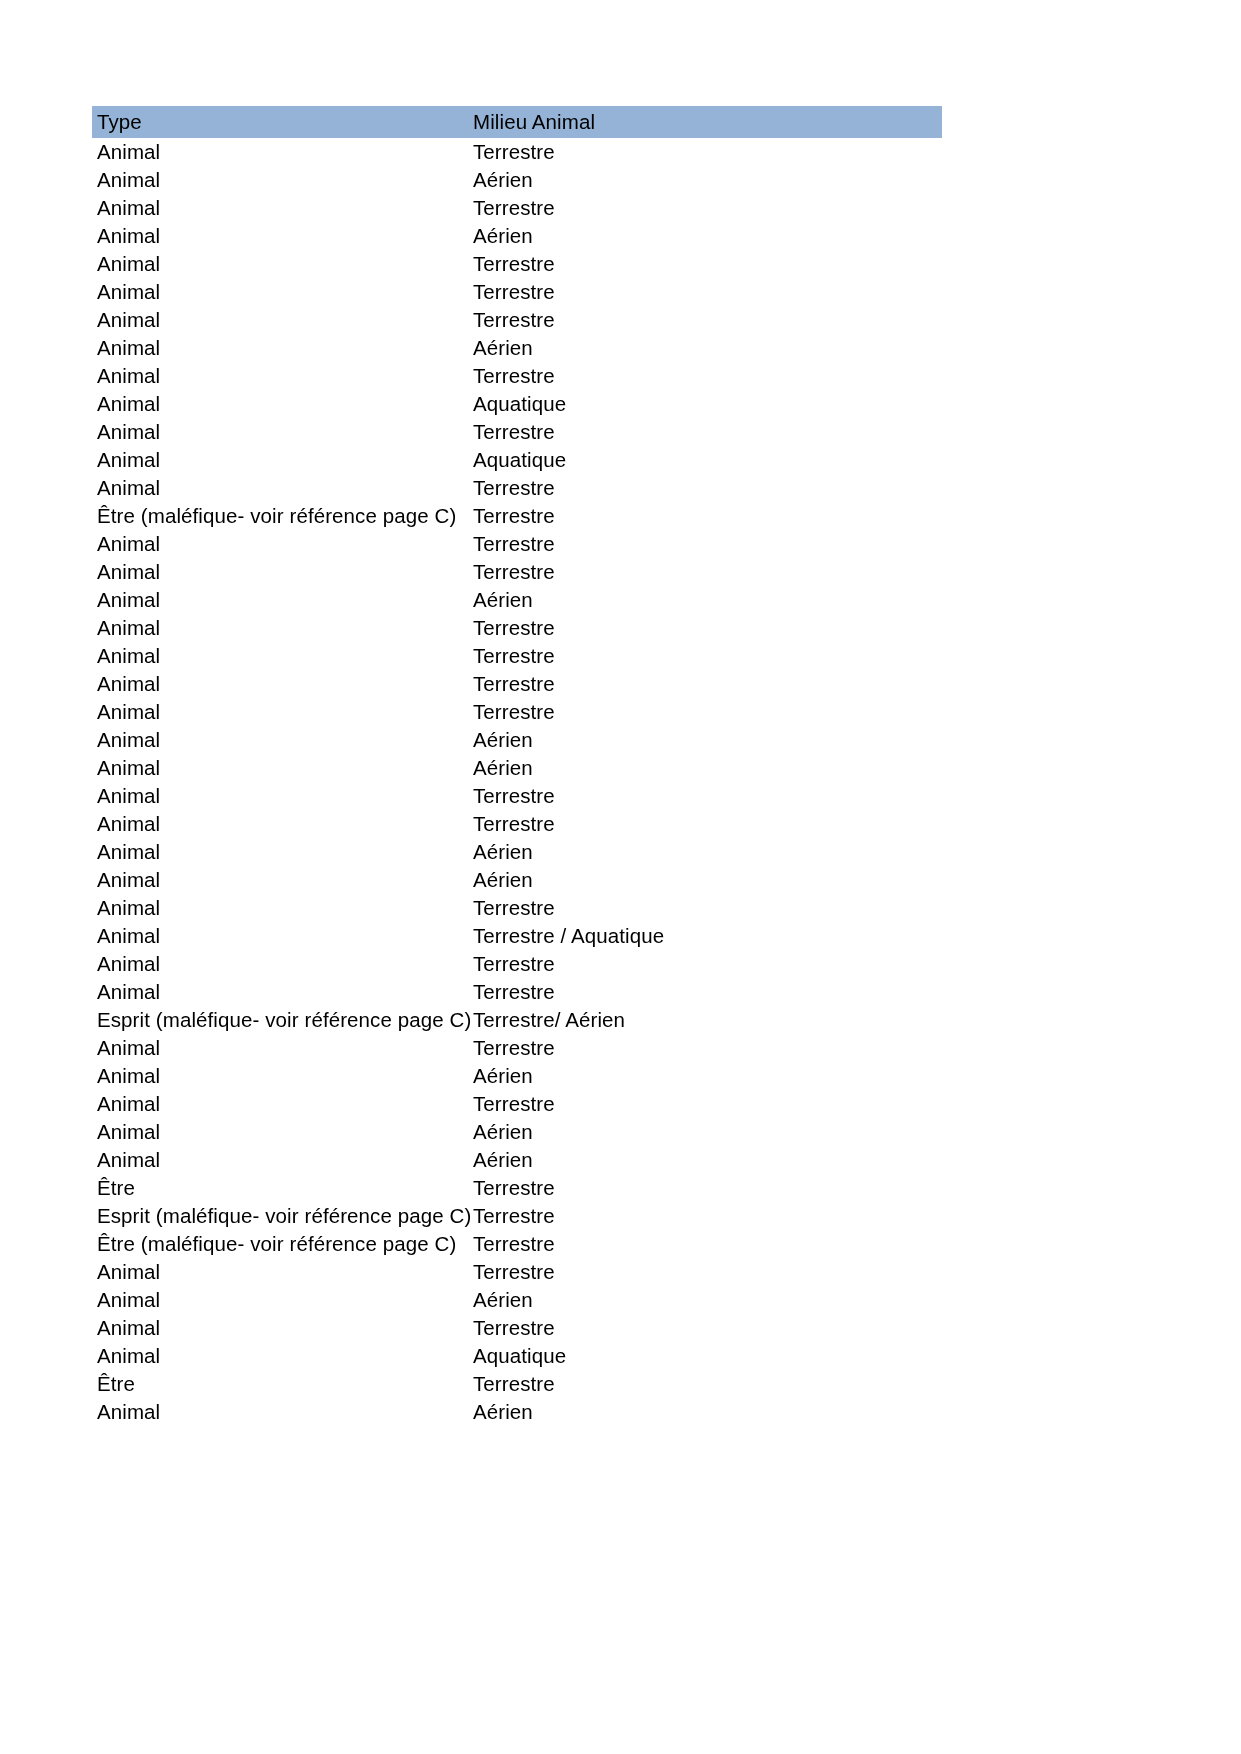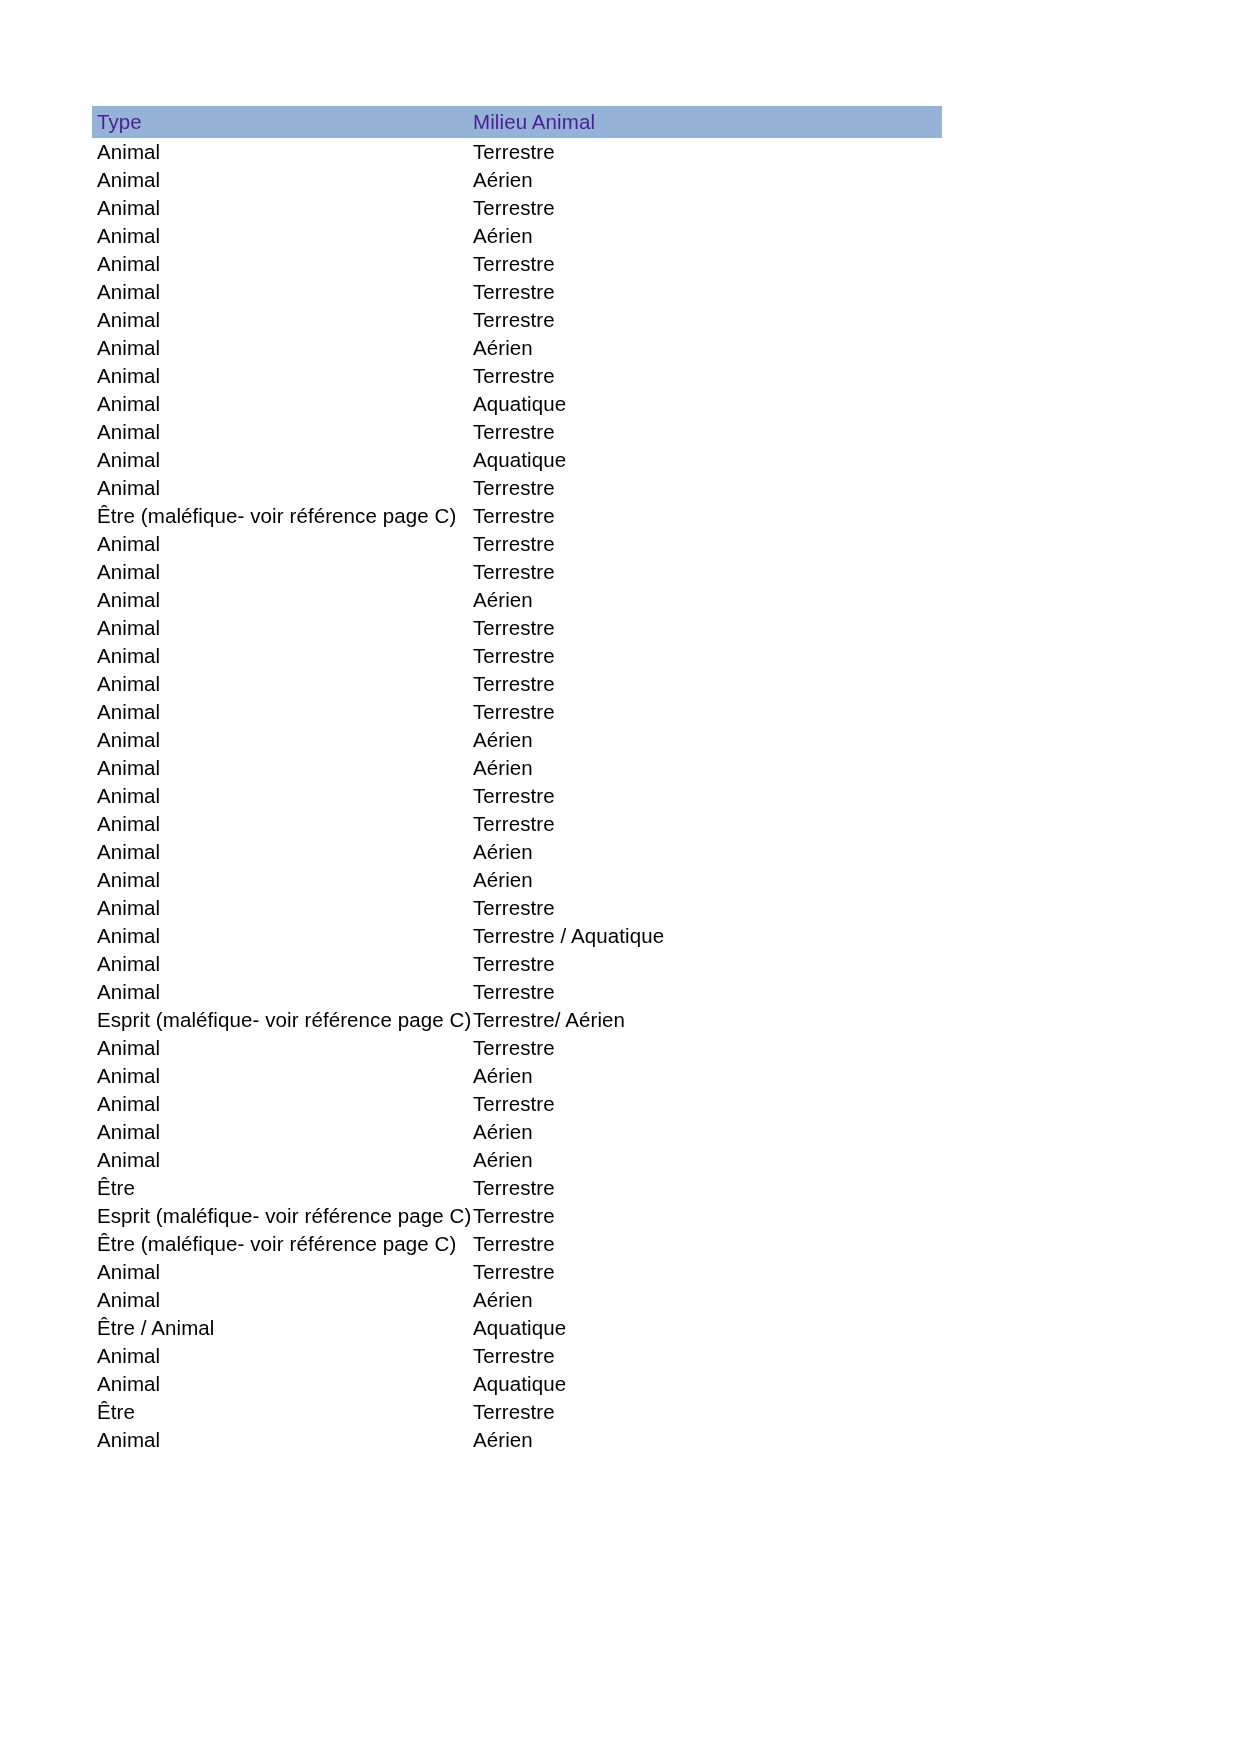--- a/index.html
+++ b/index.html
@@ -35,21 +35,21 @@
     background: #95b3d7;
   }
   #doc-table th {
     text-align: left;
     font-weight: normal;
     font-size: 20.5px;
     line-height: 28px;
     height: 30px;
     padding: 1px 0 1px 5px;
     vertical-align: middle;
-    color: #4c1d95;
+    color: #000000;
     letter-spacing: 0.1px;
   }
   #doc-table td {
     text-align: left;
     font-weight: normal;
     font-size: 20.5px;
     line-height: 28px;
     height: 28px;
     padding: 0 0 0 5px;
     vertical-align: middle;
@@ -237,24 +237,20 @@
         </tr>
         <tr>
           <td>Animal</td>
           <td>Terrestre</td>
         </tr>
         <tr>
           <td>Animal</td>
           <td>Aérien</td>
         </tr>
         <tr>
-          <td>Être / Animal</td>
-          <td>Aquatique</td>
-        </tr>
-        <tr>
           <td>Animal</td>
           <td>Terrestre</td>
         </tr>
         <tr>
           <td>Animal</td>
           <td>Aquatique</td>
         </tr>
         <tr>
           <td>Être</td>
           <td>Terrestre</td>

